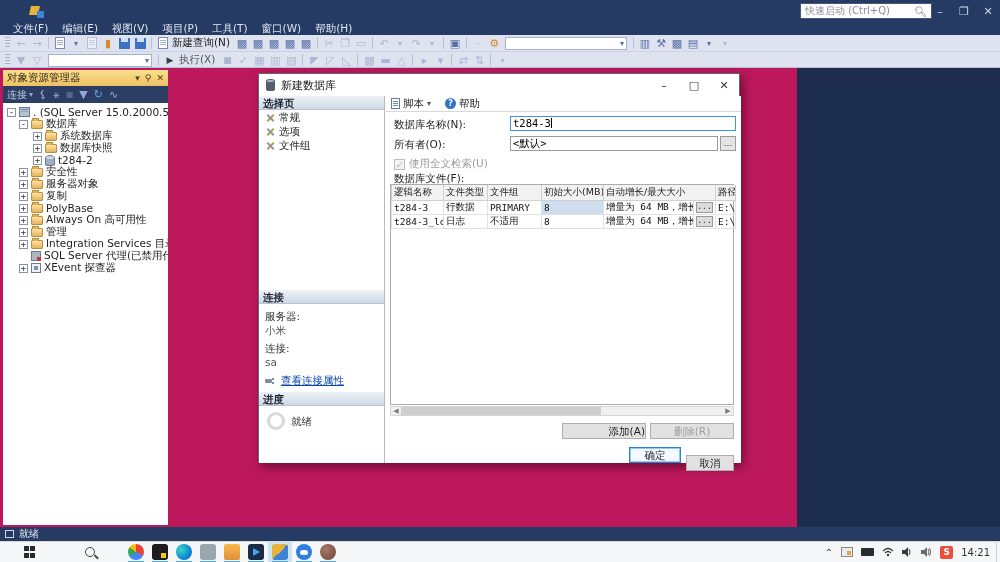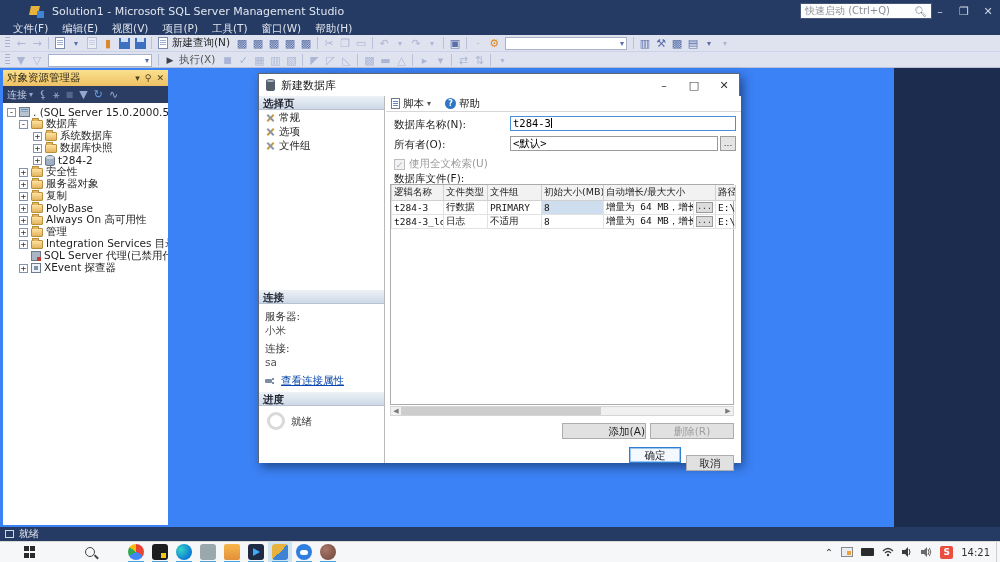--- a/index.html
+++ b/index.html
@@ -31,21 +31,21 @@
   .dark { color:#3a3f4c; }
   .tb-label { font-size:10.5px; color:#1e1e1e; margin:0 4px 0 1px; }
   .combo { height:13px; background:#fff; border:1px solid #a9b2cc; position:relative; margin:0 3px; }
   .combo::after { content:"▾"; position:absolute; right:2px; top:0; font-size:8px; color:#5a6fa8; line-height:12px; }
   .floppy { width:11px; height:11px; background:#3f6fc0; position:relative; }
   .floppy::before { content:""; position:absolute; left:2px; top:0; width:7px; height:4px; background:#cfe0f4; }
   .pageic { width:10px; height:12px; background:#fff; border:1px solid #7d8cad; position:relative; }
   .pageic::before { content:""; position:absolute; left:1px; top:2px; width:6px; height:1px; box-shadow:0 2px #9db0d0,0 4px #9db0d0; background:#9db0d0; }
 
   
-  .main { position:absolute; left:0; top:68px; width:894px; height:459px; background:#3b82f6; }
+  .main { position:absolute; left:0; top:68px; width:797px; height:459px; background:#be185d; }
 
   
   .oe { position:absolute; left:3px; top:2px; width:165px; height:455px; background:#fff; display:flex; flex-direction:column; }
   .oe-head { height:16px; background:linear-gradient(180deg,#fbe08e,#eec163); color:#2e2817; display:flex; align-items:center; padding:0 4px; font-size:10.5px; }
   .oe-head .sp { flex:1; }
   .oe-hbtn { font-size:9px; color:#4a3f20; margin-left:5px; }
   .oe-tools { height:17px; background:#2b3d63; display:flex; align-items:center; padding:0 4px; color:#c3cde4; font-size:10px; }
   .oe-tools .oi { margin-right:6px; color:#93a7cf; font-size:11px; }
   .tree { flex:1; overflow:hidden; padding-top:3px; background:#fff; }
   .trow { display:flex; align-items:center; height:12px; font-size:10.5px; color:#1e1e1e; white-space:nowrap; }
@@ -132,21 +132,20 @@
   .desksliver { width:4px; height:21px; border-left:1px solid #cfcfcf; }
   .sogou { width:13px; height:13px; background:#e94f3c; border-radius:2px; color:#fff; font-size:9px; font-weight:bold; text-align:center; line-height:13px; }
 </style>
 </head>
 <body>
 
 <div id="screen">
 
   <div class="titlebar">
     <div class="app-ico"></div>
-    <div class="titletext">Solution1 - Microsoft SQL Server Management Studio</div>
     <div class="quicklaunch">
       <span>快速启动 (Ctrl+Q)</span>
       <span style="color:#6b7688;">🔍︎</span>
     </div>
     <div class="winbtns">
       <div class="winbtn">–</div>
       <div class="winbtn">❐</div>
       <div class="winbtn">✕</div>
     </div>
   </div>

